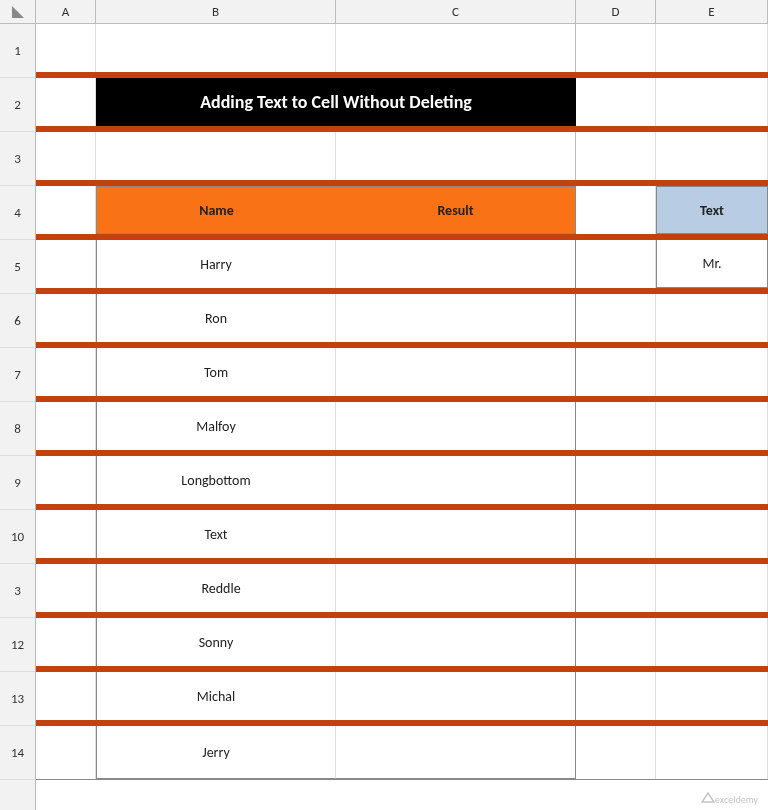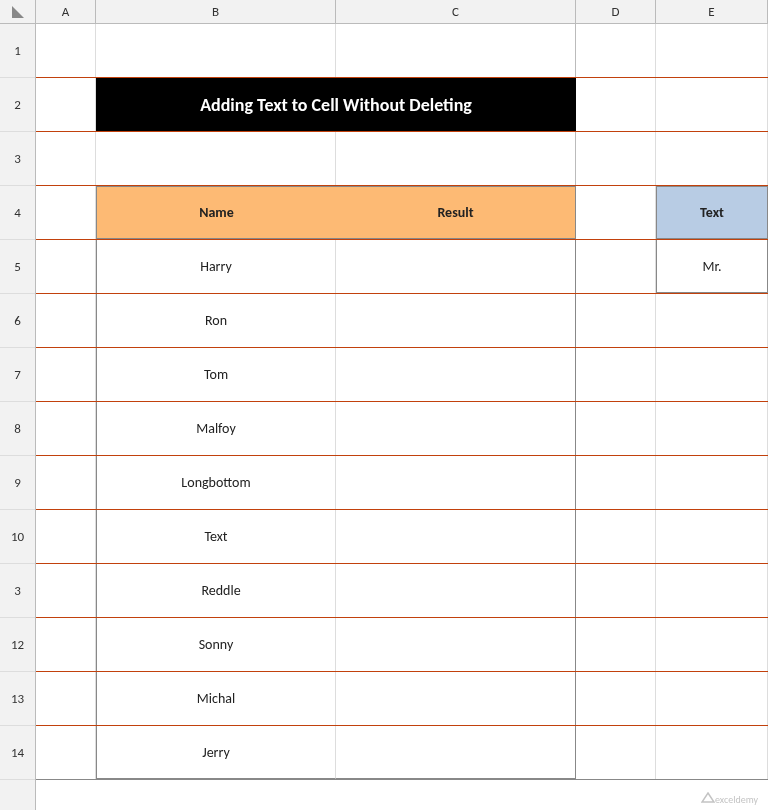--- a/index.html
+++ b/index.html
@@ -82,21 +82,21 @@
       flex: 1;
       display: flex;
       flex-direction: column;
       position: relative;
     }
 
     
     .grid-row {
       display: flex;
       height: 54px;
-      border-bottom: 1px solid #c2410c;
+      border-bottom: 6px solid #c2410c;
     }
 
     .cell {
       display: flex;
       align-items: center;
       justify-content: center;
       border-right: 1px solid #ddd;
       font-size: 14px;
       color: #222;
     }
@@ -115,21 +115,21 @@
       font-weight: bold;
       display: flex;
       align-items: center;
       justify-content: center;
       width: 480px; 
       min-width: 480px;
     }
 
     
     .header-cell {
-      background: #fdba74;
+      background: #f97316;
       font-weight: bold;
       font-size: 14px;
     }
 
     
     .side-header {
       background: #b8cce4;
       font-weight: bold;
     }
 

